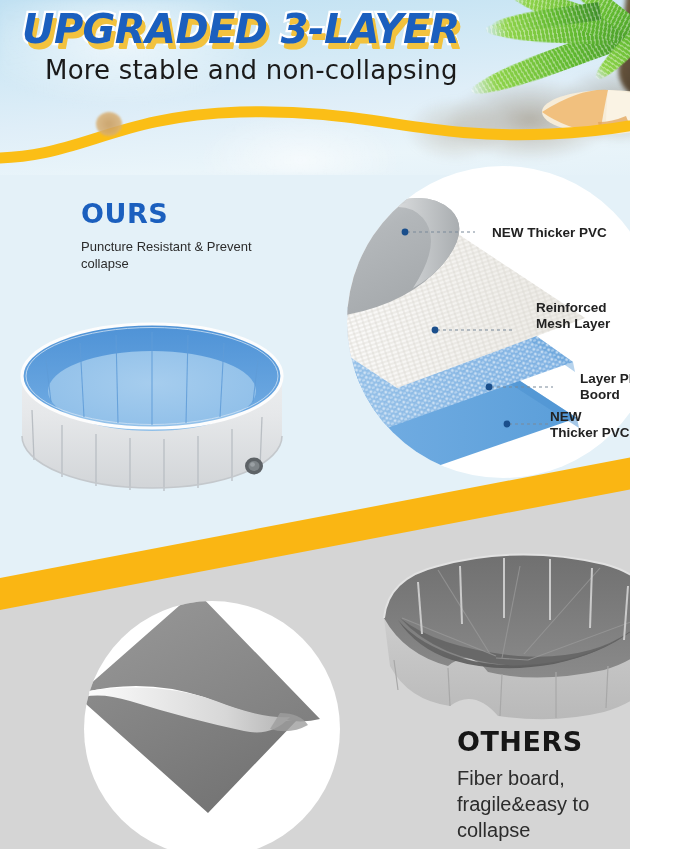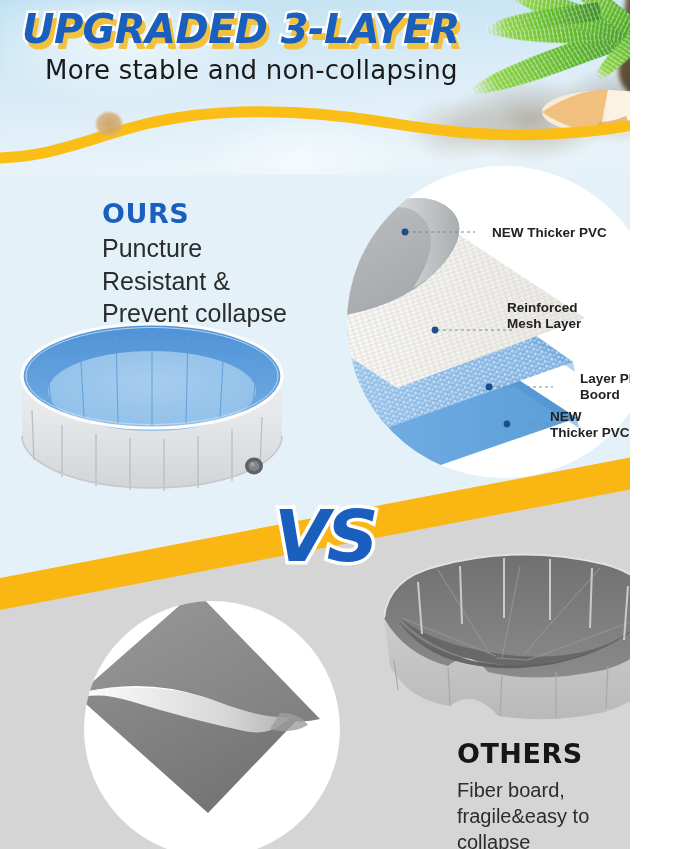--- a/index.html
+++ b/index.html
@@ -41,30 +41,30 @@
 
   
   .lower-gray{position:absolute;left:0;top:0;width:679px;height:849px;background:#d5d5d5;
     clip-path:polygon(0 608px,679px 478px,679px 849px,0 849px);}
   .band{position:absolute;left:0;top:0;width:679px;height:849px;background:#FAB613;
     clip-path:polygon(0 578px,679px 448px,679px 480px,0 610px);}
   .upper-blue{position:absolute;left:0;top:175px;width:679px;height:849px;background:#e4f1f8;
     clip-path:polygon(0 0,679px 0,679px 275px,0 405px);}
 
   
-  .ours-block{position:absolute;left:102px;top:198px;z-index:5;}
+  .ours-block{position:absolute;left:81px;top:198px;z-index:5;}
   .ours-title{font-family:"DejaVu Sans",sans-serif;font-weight:bold;font-size:27px;
     color:#1B5FBE;letter-spacing:.5px;}
-  .ours-body{margin-top:3px;font-family:"Liberation Sans",sans-serif;font-size:25px;
+  .ours-body{margin-top:10px;font-family:"Liberation Sans",sans-serif;font-size:13px;
     line-height:1.30;color:#2c2c2c;max-width:200px;}
 
   
   .others-block{position:absolute;left:457px;top:726px;z-index:5;}
   .others-title{font-family:"DejaVu Sans",sans-serif;font-weight:bold;font-size:27px;
-    color:#161616;letter-spacing:.5px;margin-top:12px;}
+    color:#161616;letter-spacing:.5px;}
   .others-body{margin-top:8px;font-family:"Liberation Sans",sans-serif;font-size:20px;
     line-height:1.30;color:#2c2c2c;max-width:210px;}
 
   
   .pool-ours{position:absolute;left:18px;top:318px;width:268px;height:180px;z-index:4;}
   
   .pool-others{position:absolute;left:378px;top:548px;width:285px;height:185px;z-index:4;}
 
   
   .mat-circle{position:absolute;left:347px;top:166px;width:312px;height:312px;z-index:4;}
@@ -245,31 +245,30 @@
     </g>
     <g fill="#1B4F8C">
       <circle cx="58" cy="66" r="3.4"></circle>
       <circle cx="88" cy="164" r="3.4"></circle>
       <circle cx="142" cy="221" r="3.4"></circle>
       <circle cx="160" cy="258" r="3.4"></circle>
     </g>
   </svg>
 
   <div class="lbl" style="left:492px;top:225px;">NEW Thicker PVC</div>
-  <div class="lbl" style="left:507px;top:300px;white-space:normal;width:92px;">
+  <div class="lbl" style="left:536px;top:300px;white-space:normal;width:92px;">
     <span>Reinforced Mesh Layer</span>
   </div>
   <div class="lbl" style="left:580px;top:371px;white-space:normal;width:72px;">
     <span>Layer PP Boord</span>
   </div>
   <div class="lbl" style="left:550px;top:409px;white-space:normal;width:80px;">
     <span>NEW Thicker PVC</span>
   </div>
 
-  <div class="vs">VS</div>
 
   <svg class="sheet-circle" viewBox="0 0 256 256">
     <defs>
       <clipPath id="sClip">
           <circle cx="128" cy="128" r="128"></circle>
         </clipPath>
       <linearGradient id="gSheetTop" x1="0" y1="0" x2="1" y2="1">
         <stop offset="0%" stop-color="#9a9a9a"></stop>
           <stop offset="100%" stop-color="#7f7f7f"></stop>
       </linearGradient>

